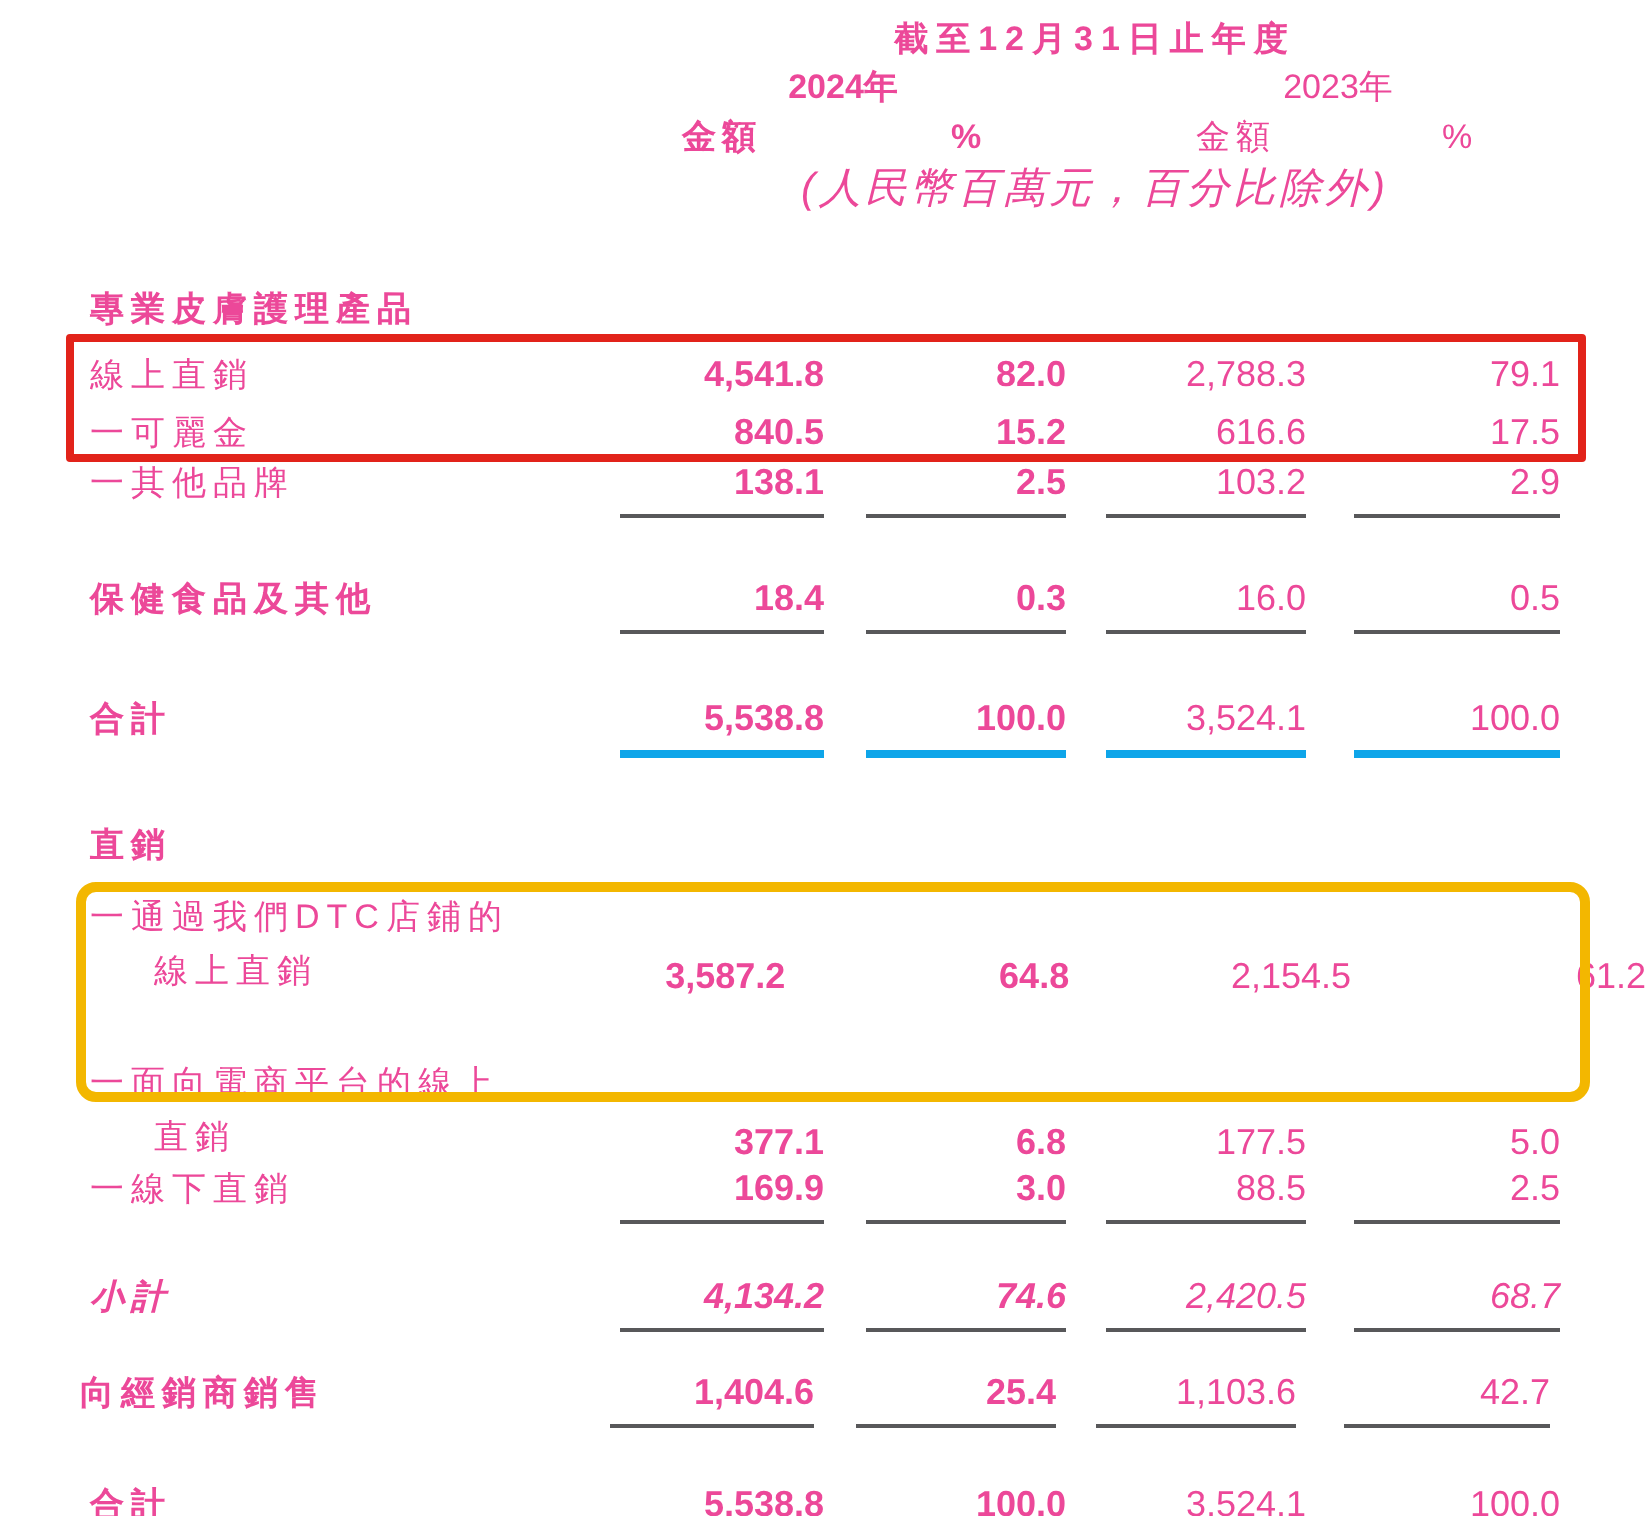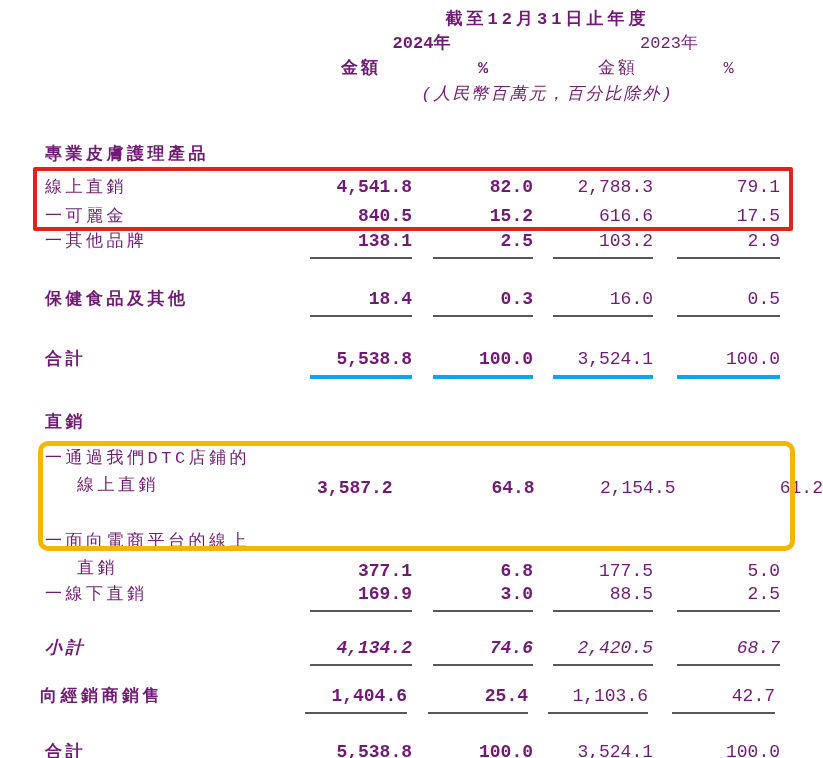--- a/index.html
+++ b/index.html
@@ -1,21 +1,21 @@
 <!DOCTYPE html>
 <html><head>
 <meta charset="utf-8">
 <style>
   html,body{margin:0;padding:0;background:#fff;}
   .page{
     position:relative;
     width:823px;height:758px;
     background:#ffffff;
-    color:#701a75;
-    font-family:Liberation Mono, monospace;
+    color:#ec4899;
+    font-family:Liberation Sans, sans-serif;
     overflow:hidden;
   }
   .row{
     display:flex;
     align-items:baseline;
     padding-left:45px;
     box-sizing:border-box;
     margin-top:29px;
   }
   .row.bottomalign{align-items:flex-end;}
@@ -32,21 +32,21 @@
   .b{font-weight:bold;}
   .i{font-style:italic;}
   .center{text-align:center;}
   
   .hdr .hline{display:flex;padding-left:45px;box-sizing:border-box;}
   .hsp{width:265px;}
   .hwide{width:475px;font-size:17px;line-height:24px;}
   .hy1{width:223px;font-size:17px;line-height:24px;}
   .hy2{width:232px;margin-left:20px;font-size:17px;line-height:24px;}
   .hc{font-size:17px;line-height:26px;text-align:center;}
-  .note{font-size:17px;line-height:26px;letter-spacing:2px;}
+  .note{font-size:21px;line-height:26px;letter-spacing:2px;}
   
   .hl{position:absolute;box-sizing:border-box;background:transparent;}
   .hl.red{left:33px;top:167px;width:760px;height:64px;border:4px solid #e2231a;border-radius:2px;}
   .hl.yellow{left:38px;top:441px;width:757px;height:110px;border:5px solid #f3b700;border-radius:10px;}
 </style>
 </head>
 <body>
 
 <div class="page">
 

